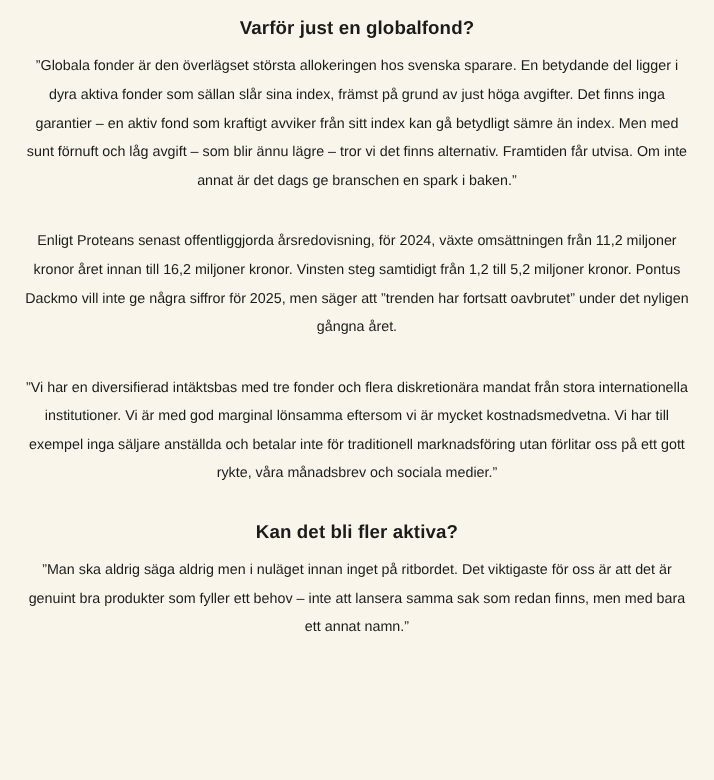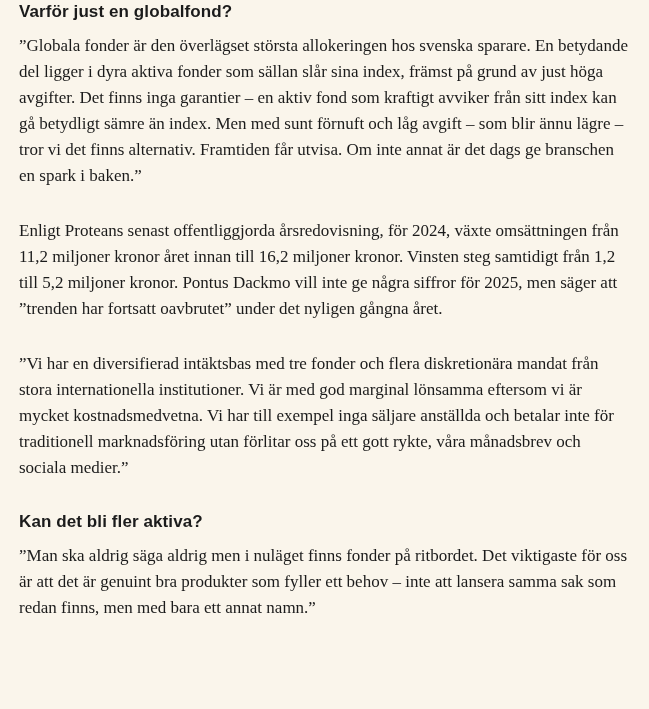--- a/index.html
+++ b/index.html
@@ -9,43 +9,44 @@
   body {
     width: 649px;
     height: 709px;
     background: var(--bg, #faf5eb);
     color: var(--fg, #1b1b1b);
     overflow: hidden;
   }
   .article {
     box-sizing: border-box;
     width: 649px;
-    padding: 0 19px 0 19px;
+    padding: 14px 19px 0 19px;
+    text-align: center;
   }
   .heading {
     font-family: "Liberation Sans", sans-serif;
     font-weight: 700;
     font-size: 17px;
     line-height: 24px;
     margin: 0 0 9px 0;
     letter-spacing: 0.1px;
   }
   .para {
-    font-family: Liberation Serif, serif;
-    font-size: 17px;
+    font-family: Liberation Sans, sans-serif;
+    font-size: 13px;
     line-height: 26px;
     margin: 0 0 29px 0;
   }
   .para:last-child {
     margin-bottom: 0;
   }
 </style>
 </head>
 <body>
 
 <main class="article">
   <h2 class="heading">Varför just en globalfond?</h2>
   <p class="para">”Globala fonder är den överlägset största allokeringen hos svenska sparare. En betydande del ligger i dyra aktiva fonder som sällan slår sina index, främst på grund av just höga avgifter. Det finns inga garantier – en aktiv fond som kraftigt avviker från sitt index kan gå betydligt sämre än index. Men med sunt förnuft och låg avgift – som blir ännu lägre – tror vi det finns alternativ. Framtiden får utvisa. Om inte annat är det dags ge branschen en spark i baken.”</p>
   <p class="para">Enligt Proteans senast offentliggjorda årsredovisning, för 2024, växte omsättningen från 11,2 miljoner kronor året innan till 16,2 miljoner kronor. Vinsten steg samtidigt från 1,2 till 5,2 miljoner kronor. Pontus Dackmo vill inte ge några siffror för 2025, men säger att ”trenden har fortsatt oavbrutet” under det nyligen gångna året.</p>
   <p class="para">”Vi har en diversifierad intäktsbas med tre fonder och flera diskretionära mandat från stora internationella institutioner. Vi är med god marginal lönsamma eftersom vi är mycket kostnadsmedvetna. Vi har till exempel inga säljare anställda och betalar inte för traditionell marknadsföring utan förlitar oss på ett gott rykte, våra månadsbrev och sociala medier.”</p>
   <h2 class="heading">Kan det bli fler aktiva?</h2>
-  <p class="para">”Man ska aldrig säga aldrig men i nuläget finns fonder på ritbordet. Det viktigaste för oss är att det är genuint bra produkter som fyller ett behov – inte att lansera samma sak som redan finns, men med bara ett annat namn.”</p>
+  <p class="para">”Man ska aldrig säga aldrig men i nuläget innan inget på ritbordet. Det viktigaste för oss är att det är genuint bra produkter som fyller ett behov – inte att lansera samma sak som redan finns, men med bara ett annat namn.”</p>
 </main>
 
 </body></html>

